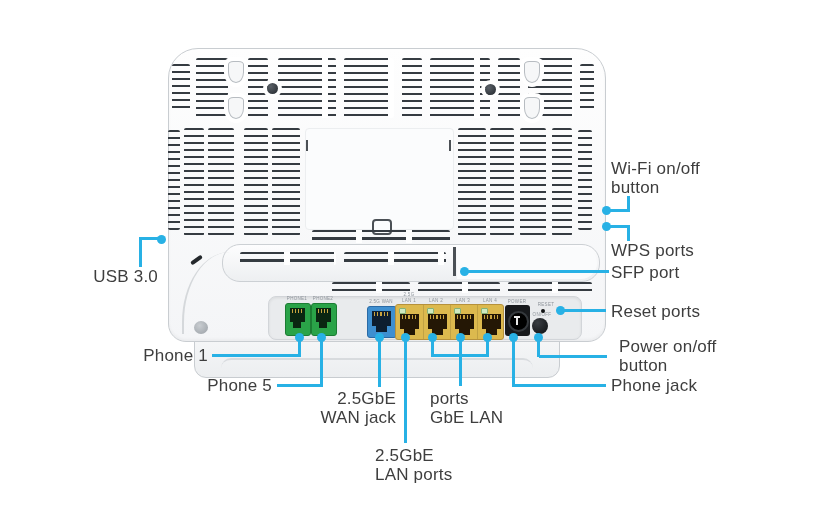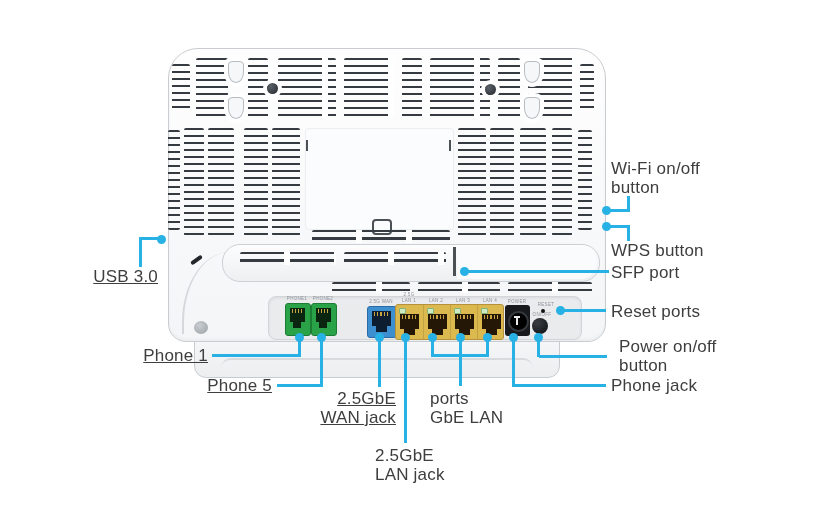--- a/index.html
+++ b/index.html
@@ -67,21 +67,21 @@
   .jack{position:absolute;left:3px;top:6px;width:17px;height:17px;border-radius:50%;
         background:#000;border:2px solid #35393d;}
   .jack::before{content:"";position:absolute;left:5.7px;top:3px;width:2px;height:9px;background:#e8e8e8;}
   .jack::after{content:"";position:absolute;left:3.7px;top:3px;width:6px;height:2px;background:#e8e8e8;}
   .btn-onoff{width:16px;height:16px;border-radius:50%;
         background:radial-gradient(circle at 35% 30%,#3a3e43,#0c0e10);}
   .pinhole{width:4px;height:4px;border-radius:50%;background:#101214;}
 
   
   .lbl{font-size:17px;line-height:19px;color:var(--txt);letter-spacing:.2px;}
-  .r{text-align:right;text-decoration:underline;}
+  .r{text-align:right;}
   .tiny{font-size:4.5px;line-height:5.5px;color:#8d939a;text-align:center;
         letter-spacing:.3px;white-space:nowrap;}
 
   
   .cl-h,.cl-v{background:var(--cyan);}
   .cl-dot{width:9px;height:9px;border-radius:50%;background:var(--cyan);}
 </style>
 </head>
 <body>
 
@@ -192,21 +192,21 @@
       <div>WAN jack</div>
     </div>
   </div>
 
   
   <div class="grp">
     <div class="abs cl-dot" style="left:401px;top:333px;"></div>
     <div class="abs cl-v" style="left:404px;top:337px;width:3px;height:106px;"></div>
     <div class="abs lbl" style="left:375px;top:446px;width:110px;">
       <div>2.5GbE</div>
-      <div>LAN jack</div>
+      <div>LAN ports</div>
     </div>
   </div>
 
   
   <div class="grp">
     <div class="abs cl-dot" style="left:428px;top:333px;"></div>
     <div class="abs cl-dot" style="left:456px;top:333px;"></div>
     <div class="abs cl-dot" style="left:483px;top:333px;"></div>
     <div class="abs cl-v" style="left:431px;top:337px;width:3px;height:20px;"></div>
     <div class="abs cl-v" style="left:486px;top:337px;width:3px;height:20px;"></div>
@@ -253,21 +253,21 @@
       <div>Wi-Fi on/off</div>
       <div>button</div>
     </div>
   </div>
 
   
   <div class="grp">
     <div class="abs cl-dot" style="left:602px;top:222px;"></div>
     <div class="abs cl-h" style="left:605px;top:225px;width:25px;height:3px;"></div>
     <div class="abs cl-v" style="left:627px;top:225px;width:3px;height:16px;"></div>
-    <div class="abs lbl" style="left:611px;top:241px;width:130px;">WPS button</div>
+    <div class="abs lbl" style="left:611px;top:241px;width:130px;">WPS ports</div>
   </div>
 
   
   <div class="grp">
     <div class="abs cl-dot" style="left:460px;top:267px;"></div>
     <div class="abs cl-h" style="left:464px;top:270px;width:145px;height:3px;"></div>
     <div class="abs lbl" style="left:611px;top:263px;width:130px;">SFP port</div>
   </div>
 
 </div>

